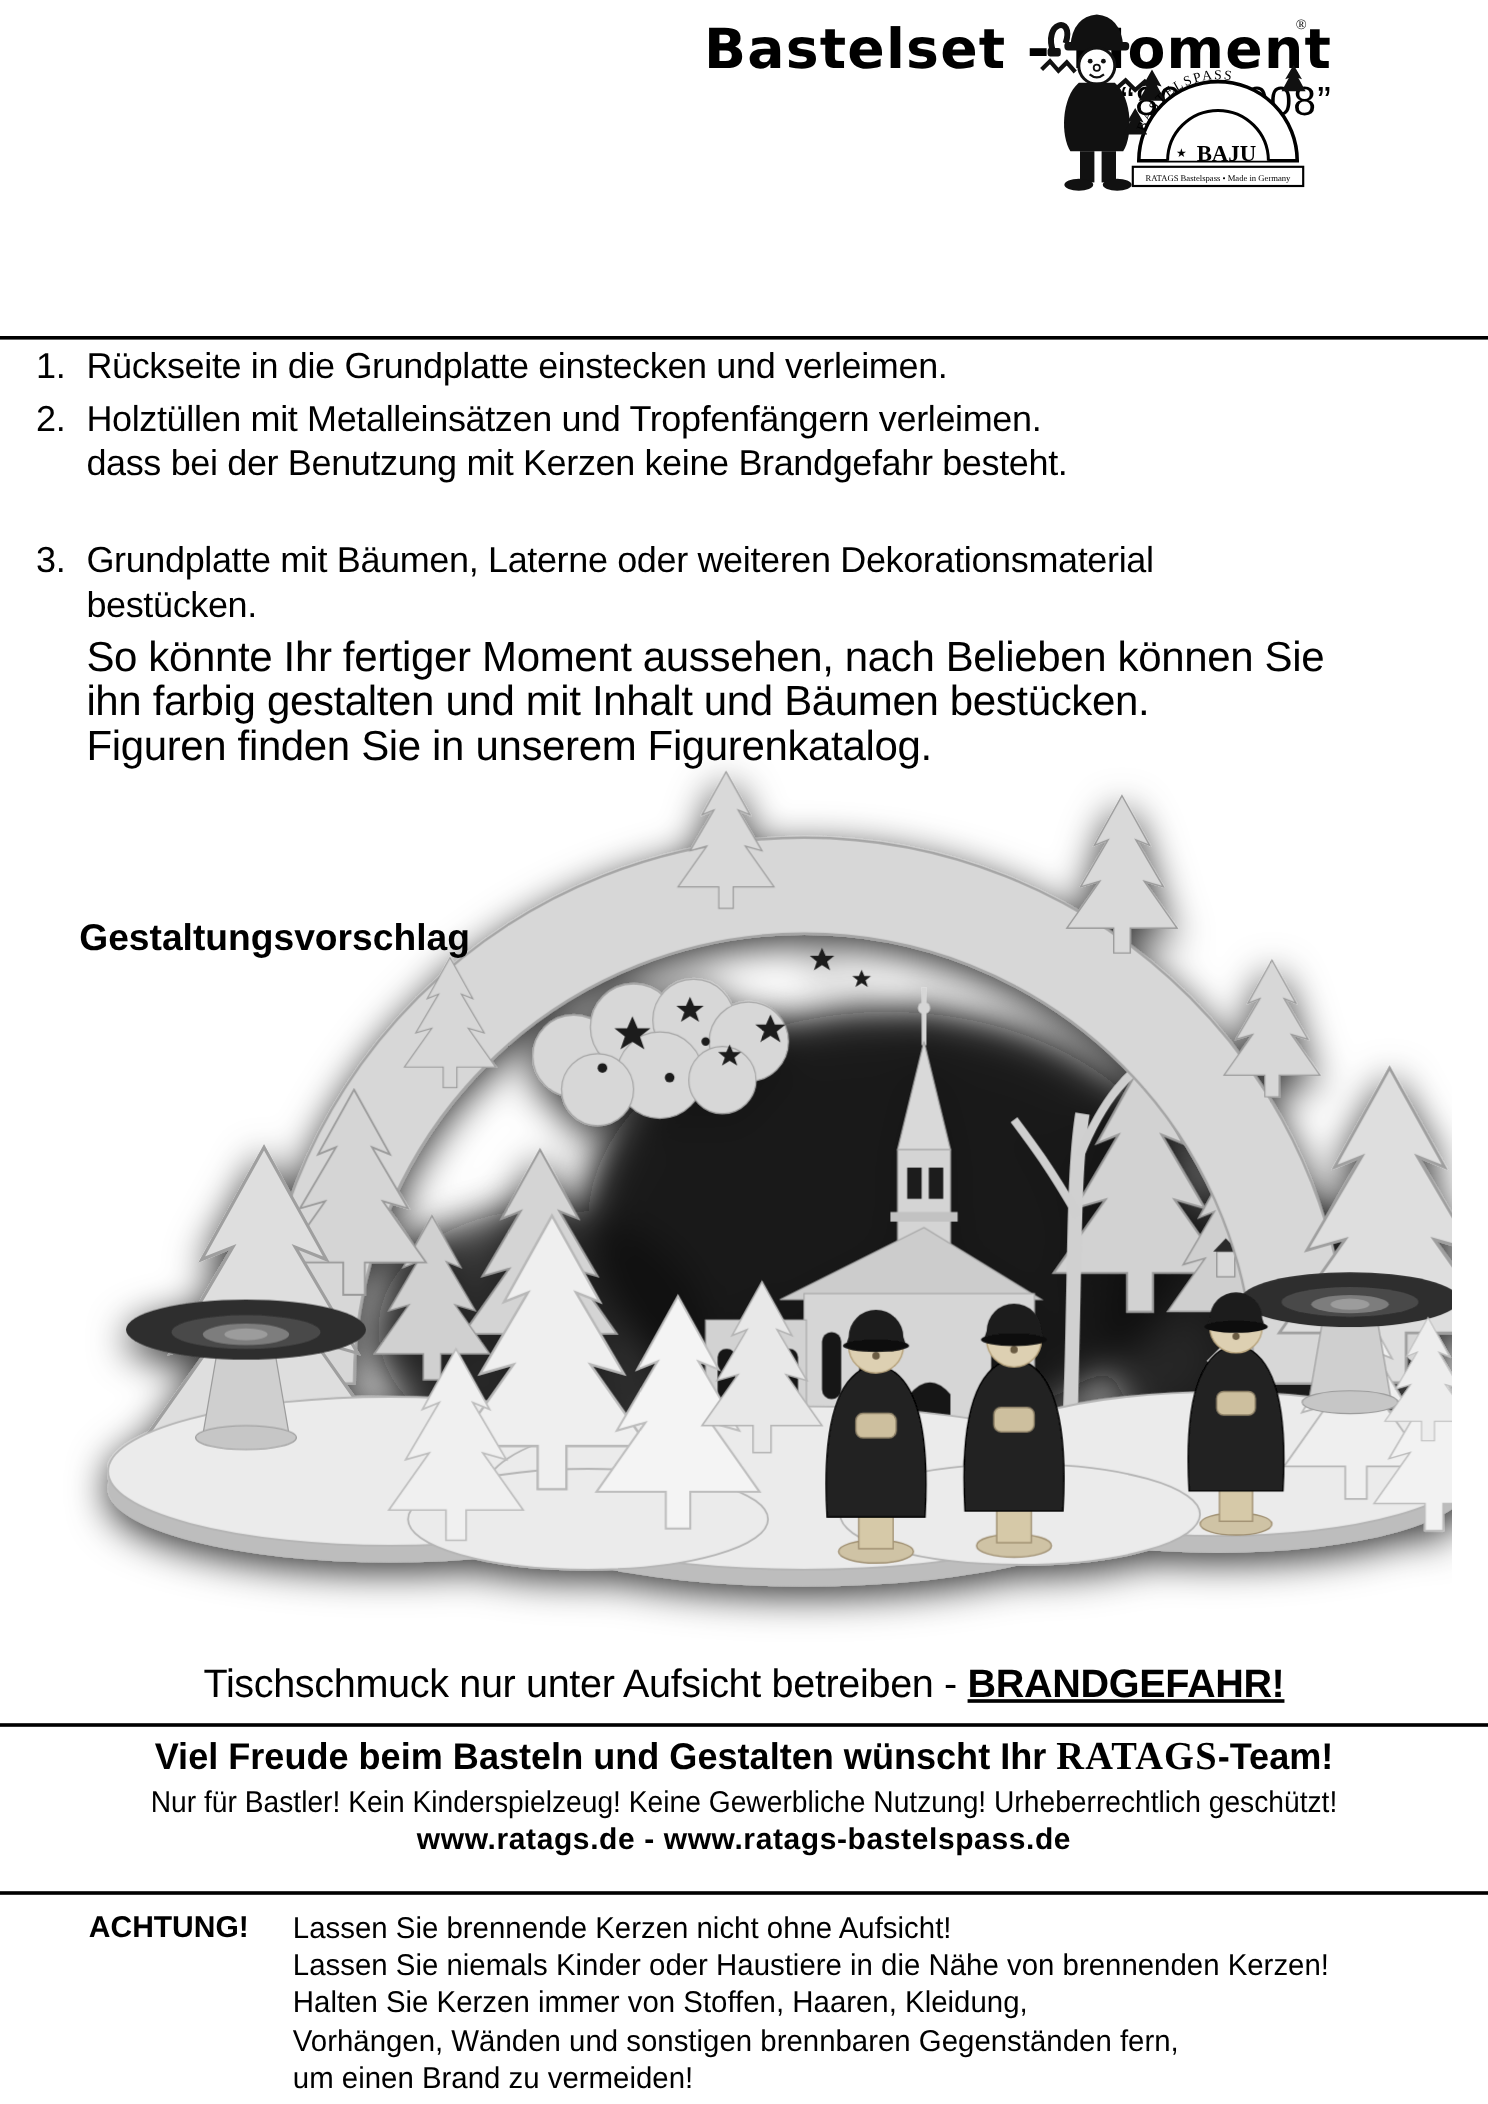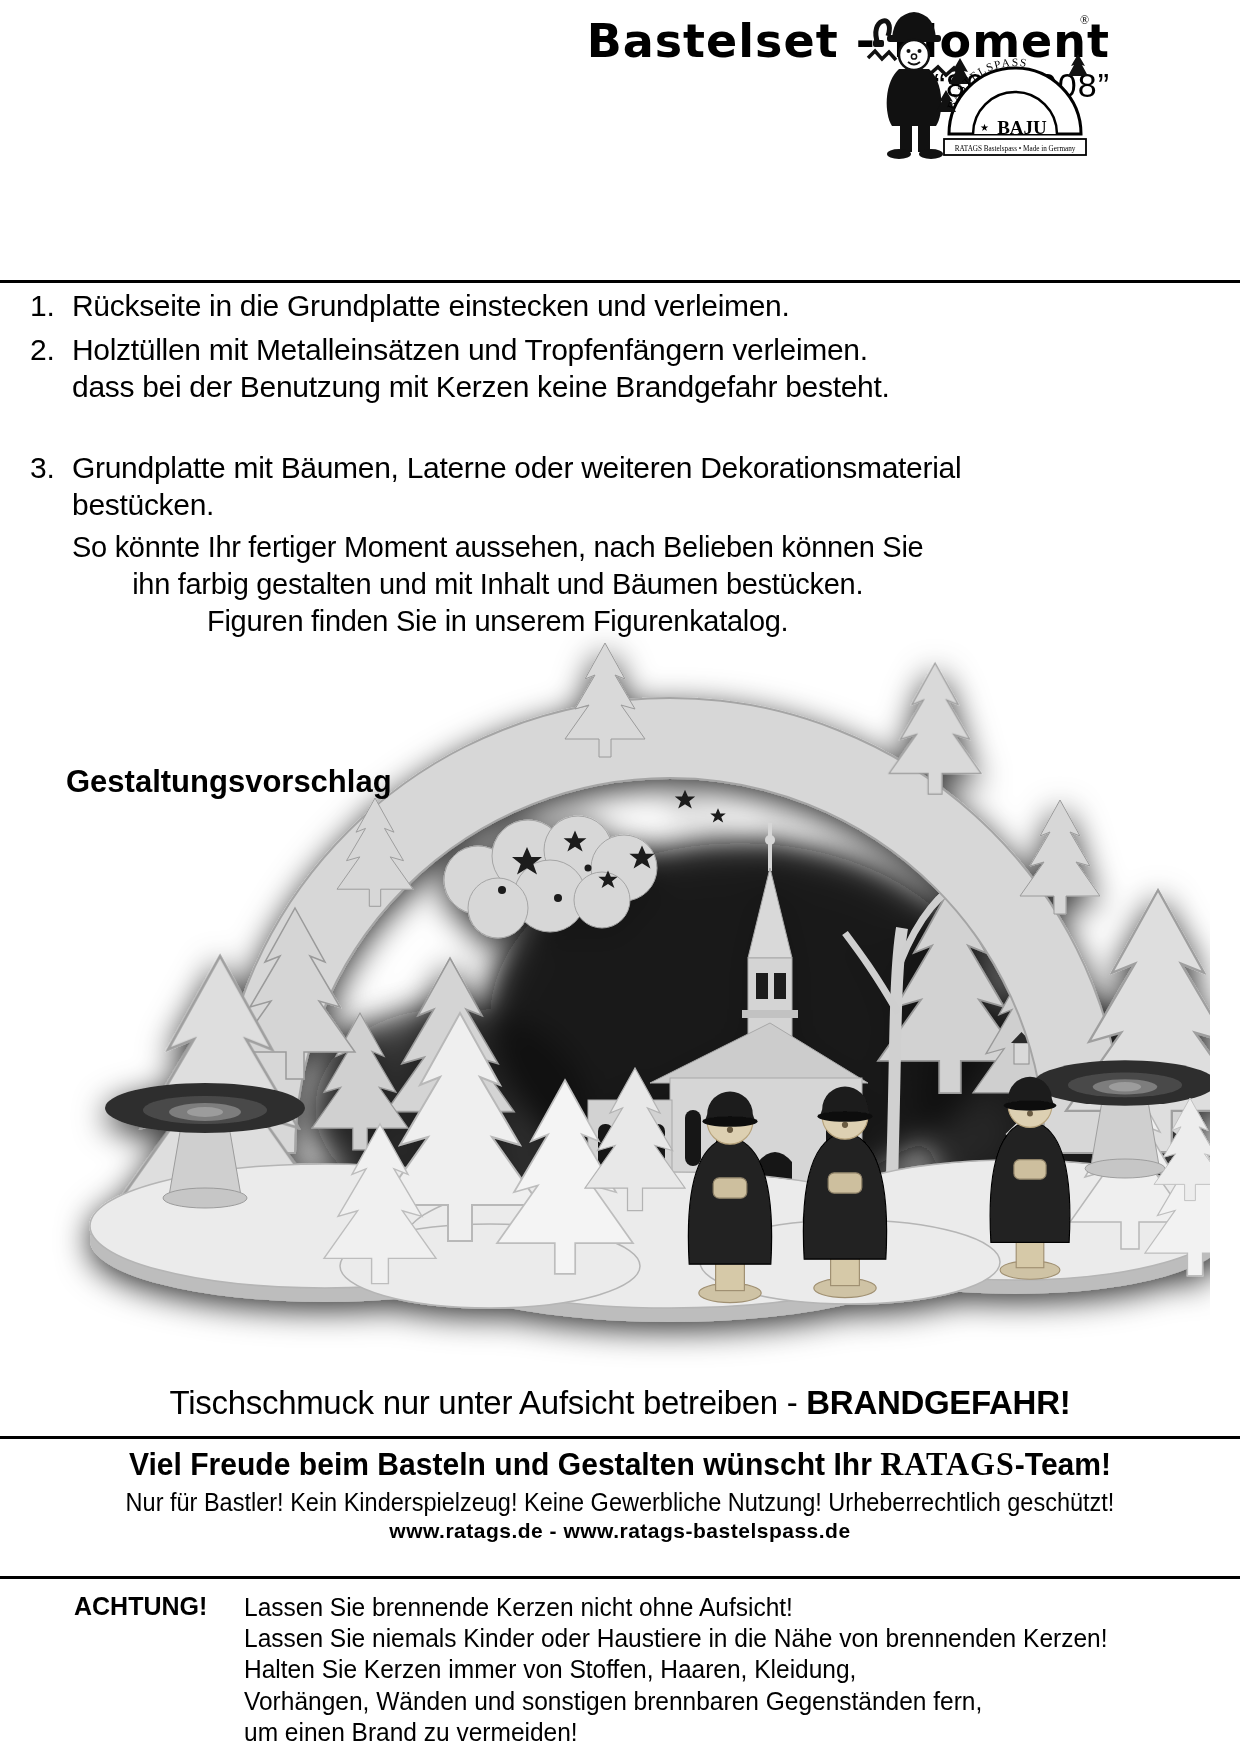--- a/index.html
+++ b/index.html
@@ -8,30 +8,30 @@
   .abs{position:absolute;}
   .ctr{left:0;width:1110px;text-align:right;}
   .title{top:14px;font-size:46px;font-weight:bold;font-family:"DejaVu Sans",sans-serif;letter-spacing:1px;}
   .subtitle{top:66px;font-size:34px;letter-spacing:1px;}
   .inhalt{top:165px;left:33px;font-size:30px;line-height:37px;letter-spacing:-0.3px;}
   .inhalt b{font-weight:bold;}
   .inhalt .l2{padding-left:112px;}
   .rule{left:0;width:1240px;height:3px;background:#000;}
   .step{left:30px;font-size:30px;line-height:37px;letter-spacing:-0.3px;display:flex;}
   .step .num{width:42px;flex:none;}
-  .para{left:72px;font-size:29px;line-height:37px;letter-spacing:-0.3px;text-align:center;}
+  .para{left:72px;font-size:35px;line-height:37px;letter-spacing:-0.3px;}
   .design{top:764px;left:66px;font-size:31px;font-weight:bold;z-index:2;text-align:center;}
   .warn{top:1384px;left:0;width:1240px;text-align:center;font-size:33px;letter-spacing:-0.3px;}
-  .warn b{font-weight:bold;}
+  .warn b{font-weight:bold;text-decoration:underline;}
   .team{top:1446px;left:0;width:1240px;text-align:center;font-size:31px;font-weight:bold;
         transform:scaleX(0.97);transform-origin:center;white-space:nowrap;}
   .team .serif{font-family:"Liberation Serif",serif;font-size:33px;letter-spacing:1px;}
   .restrict{top:1488px;left:0;width:1240px;text-align:center;font-size:25px;
         transform:scaleX(0.94);transform-origin:center;white-space:nowrap;}
-  .web{top:1519px;left:0;width:1240px;text-align:center;font-size:21px;font-weight:bold;letter-spacing:0.5px;}
+  .web{top:1519px;left:0;width:1240px;text-align:center;font-size:25px;font-weight:bold;letter-spacing:0.5px;}
   .att-label{top:1592px;left:74px;font-size:25px;font-weight:bold;}
   .att-lines{top:1592px;left:244px;font-size:25px;line-height:31.2px;
         transform:scaleX(0.98);transform-origin:left top;white-space:nowrap;}
   svg text{font-family:"Liberation Serif",serif;}
 </style>
 </head>
 <body>
 
 <div class="abs ctr title">Bastelset - Moment</div>
 <div class="abs ctr subtitle">“8923-008”</div>

